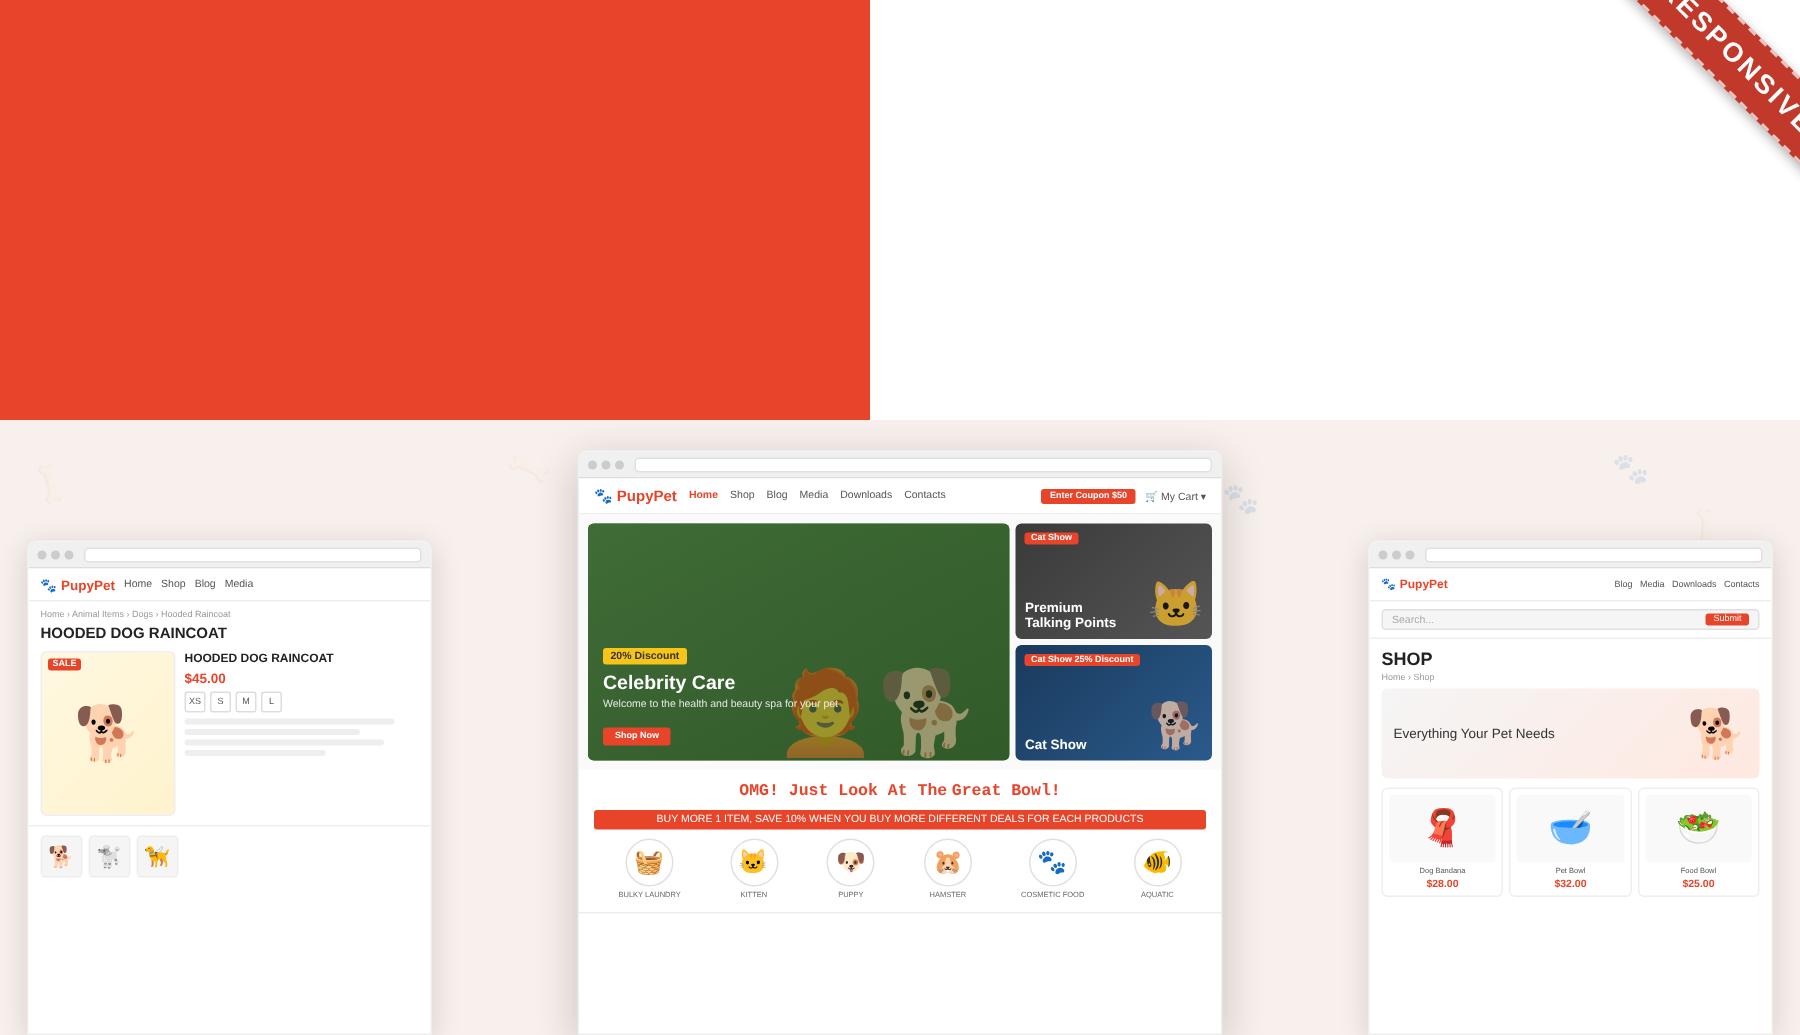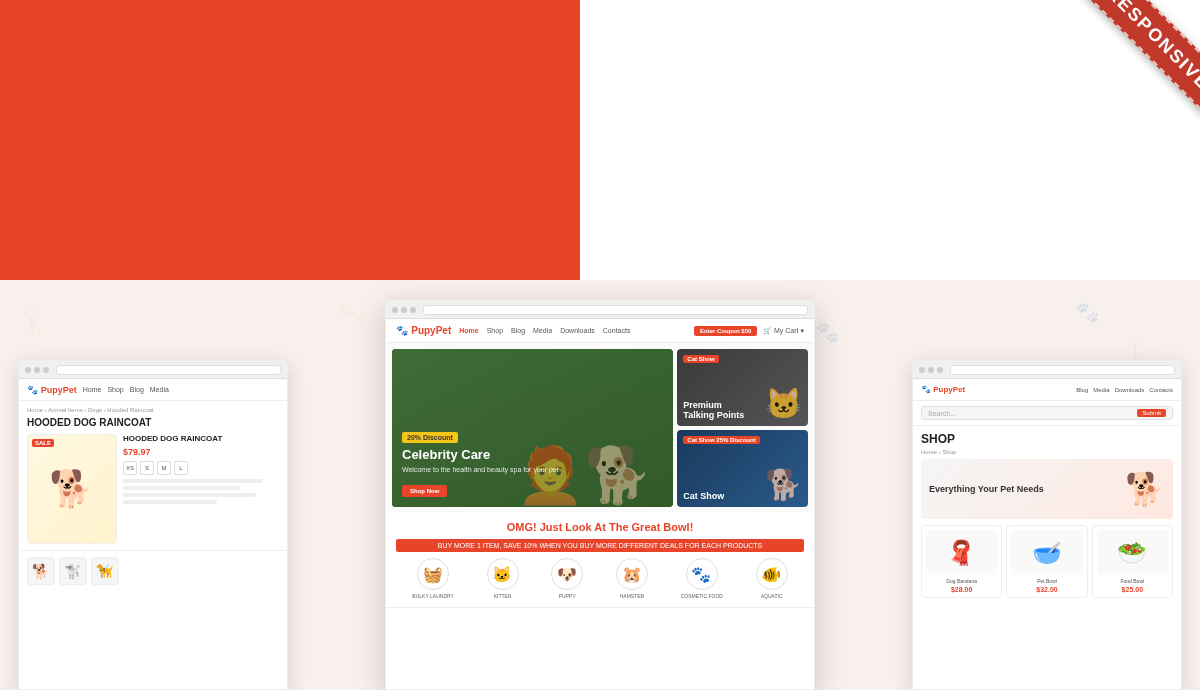--- a/index.html
+++ b/index.html
@@ -436,21 +436,21 @@
       font-size: 30px;
       opacity: 0.7;
     }
 
     
     .deals-section {
       padding: 8px 10px;
       border-bottom: 1px solid #eee;
     }
     .deals-title { font-size: 11px; font-weight: 700; color: #222; text-align: center; margin-bottom: 6px; }
-    .deals-title span { color: #e8442a; }
+    .deals-title span { color: #e8442a; font-family: Liberation Mono, monospace; }
     .deals-banner {
       background: #e8442a;
       color: #fff;
       font-size: 7px;
       padding: 3px 8px;
       border-radius: 2px;
       text-align: center;
       margin-bottom: 6px;
     }
     .category-icons {
@@ -529,21 +529,21 @@
       height: 60px;
       background: linear-gradient(135deg, #f5f5f5, #ffe8e0);
       border-radius: 4px;
       display: flex;
       align-items: center;
       padding: 8px;
       gap: 8px;
       overflow: hidden;
       position: relative;
     }
-    .right-banner-text { font-size: 9px; font-weight: 700; color: #333; flex: 1; }
+    .right-banner-text { font-size: 9px; font-weight: 400; color: #333; flex: 1; }
     .right-banner-pet { font-size: 32px; position: absolute; right: 8px; }
 
     .screen-right-products {
       display: flex;
       gap: 4px;
       padding: 0 8px;
     }
     .mini-prod-card {
       flex: 1;
       border: 1px solid #eee;
@@ -661,21 +661,21 @@
     <div style="padding:6px 8px;">
       <div class="mini-breadcrumb">Home › Animal Items › Dogs › Hooded Raincoat</div>
       <div class="mini-title">HOODED DOG RAINCOAT</div>
       <div class="mini-product-area">
         <div class="mini-product-img">
           <span class="mini-sale-badge">SALE</span>
           🐕
         </div>
         <div class="mini-product-details">
           <div class="mini-product-name">HOODED DOG RAINCOAT</div>
-          <div class="mini-price">$79.97</div>
+          <div class="mini-price">$45.00</div>
           <div class="mini-sizes">
             <div class="mini-size-btn">XS</div>
             <div class="mini-size-btn">S</div>
             <div class="mini-size-btn">M</div>
             <div class="mini-size-btn">L</div>
           </div>
           <div class="mini-desc-lines">
             <div class="mini-desc-line" style="width:90%"></div>
             <div class="mini-desc-line" style="width:75%"></div>
             <div class="mini-desc-line" style="width:85%"></div>

